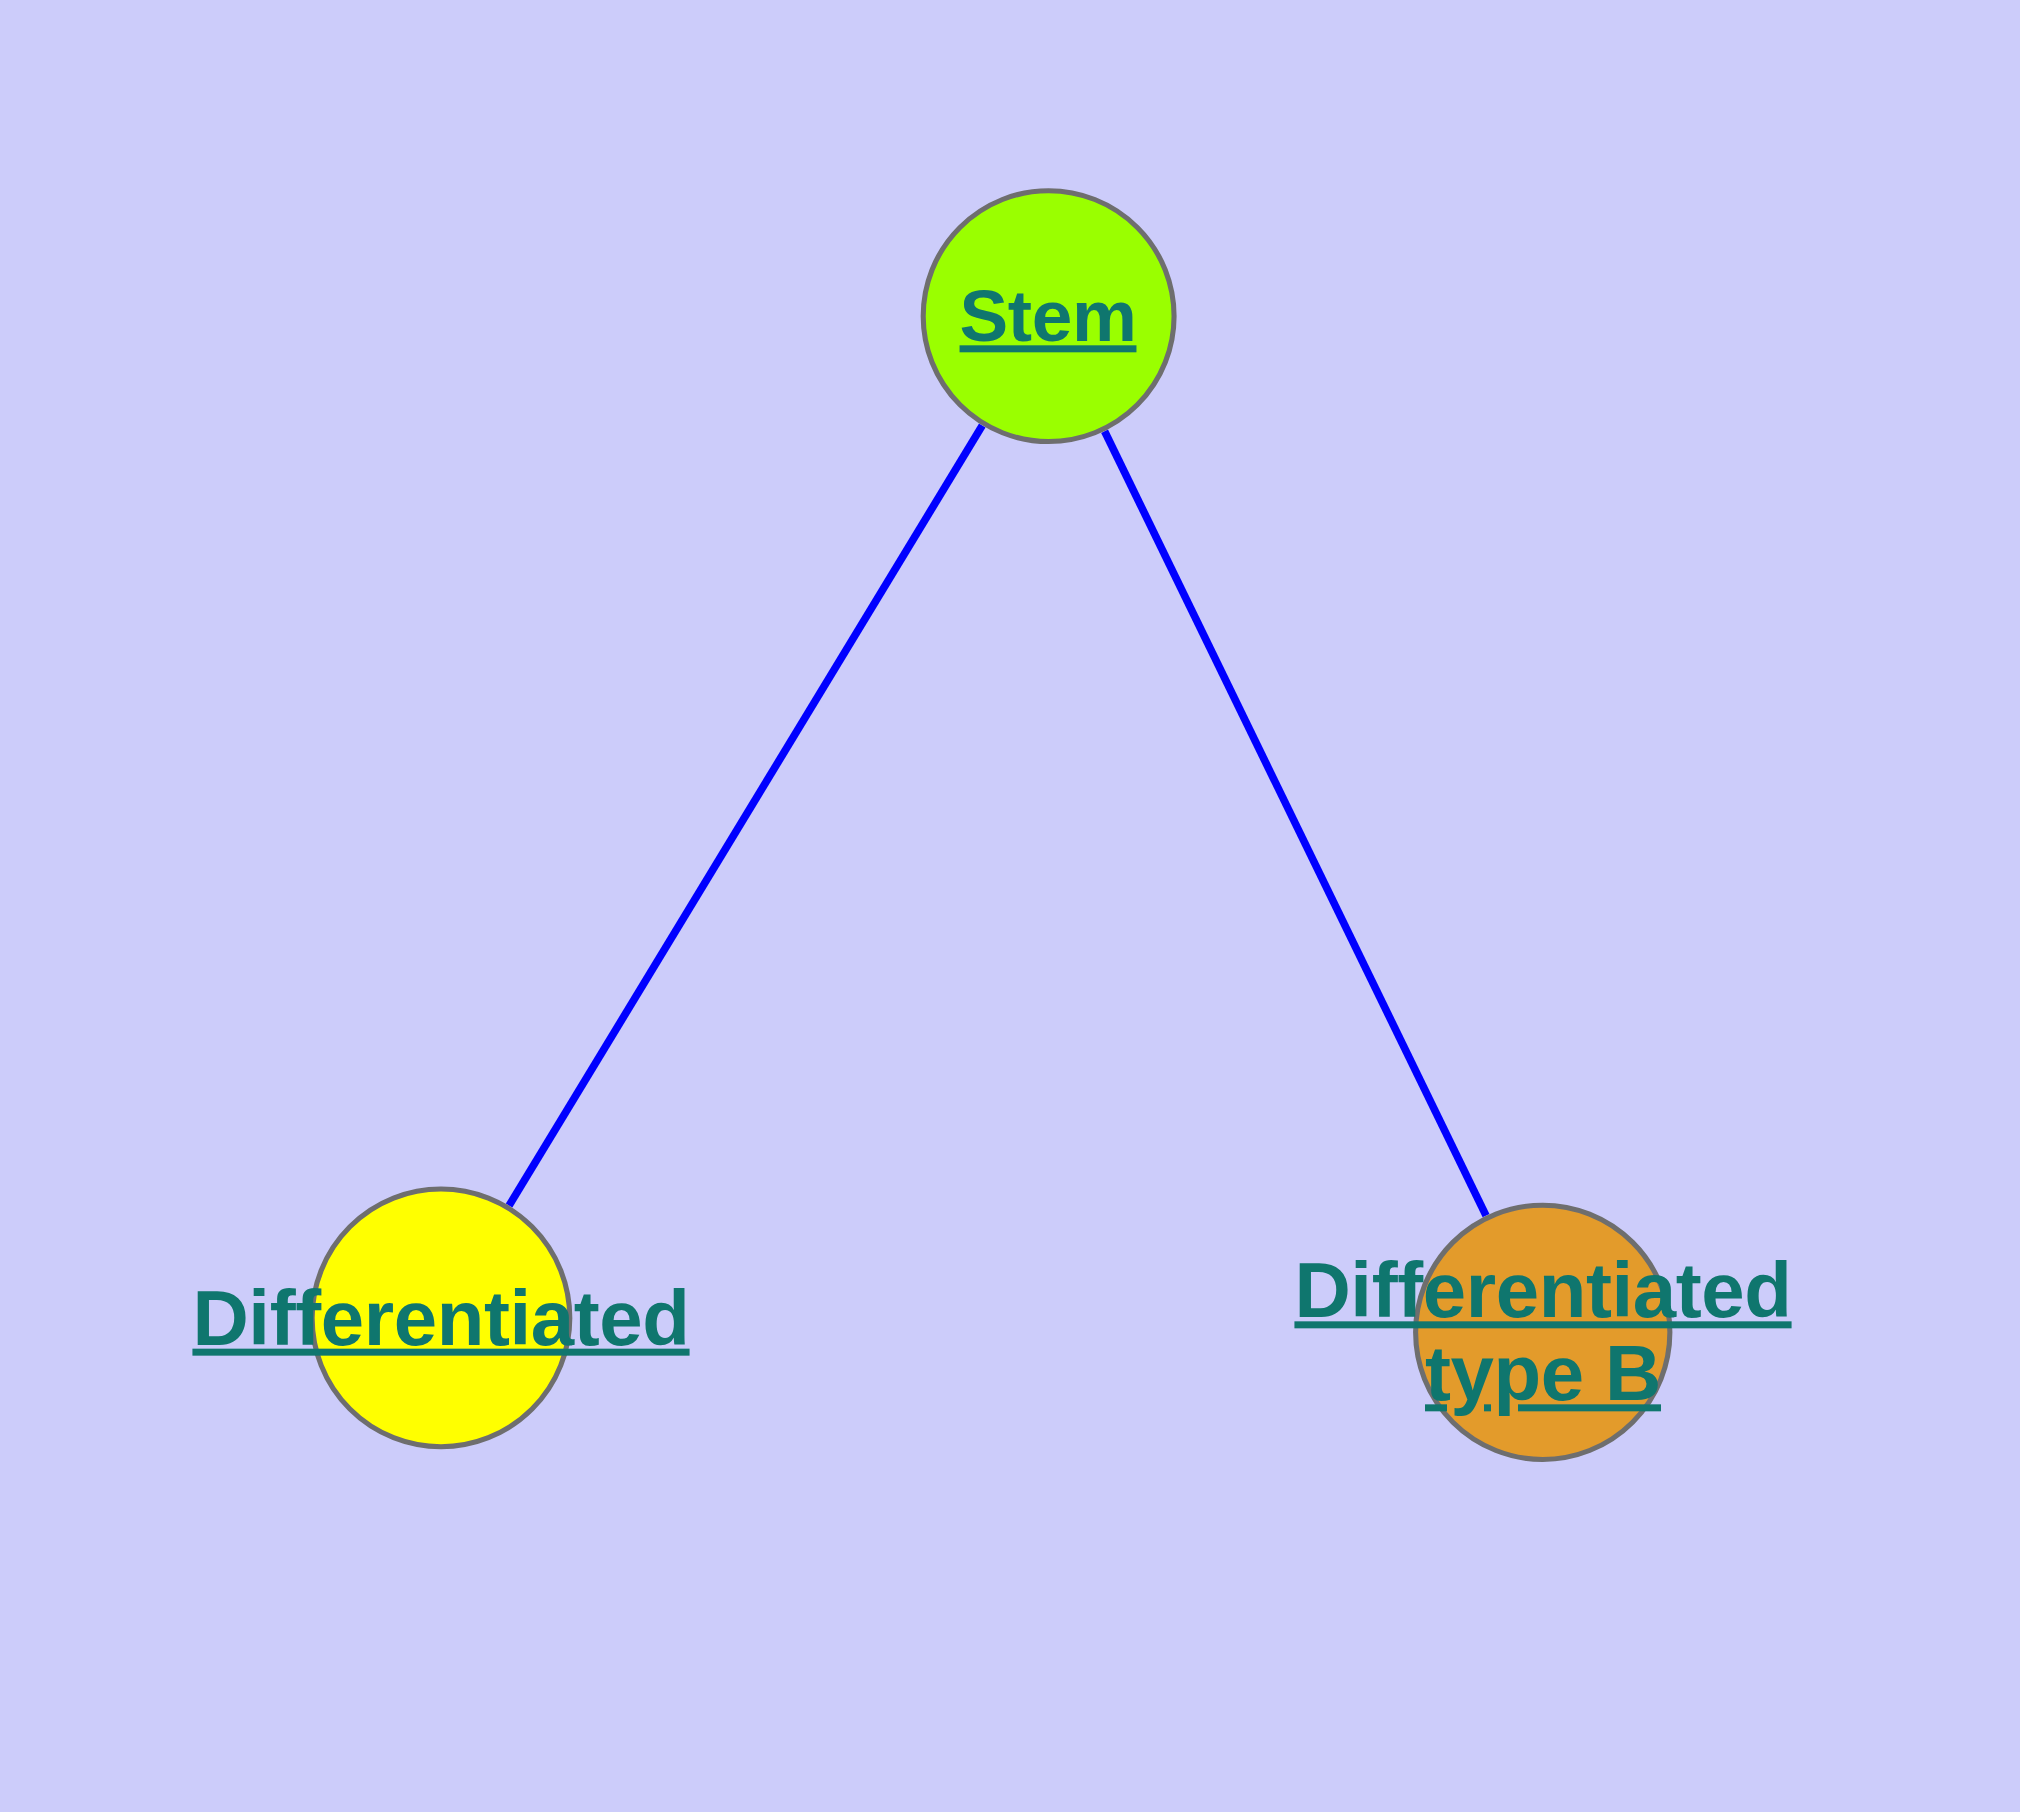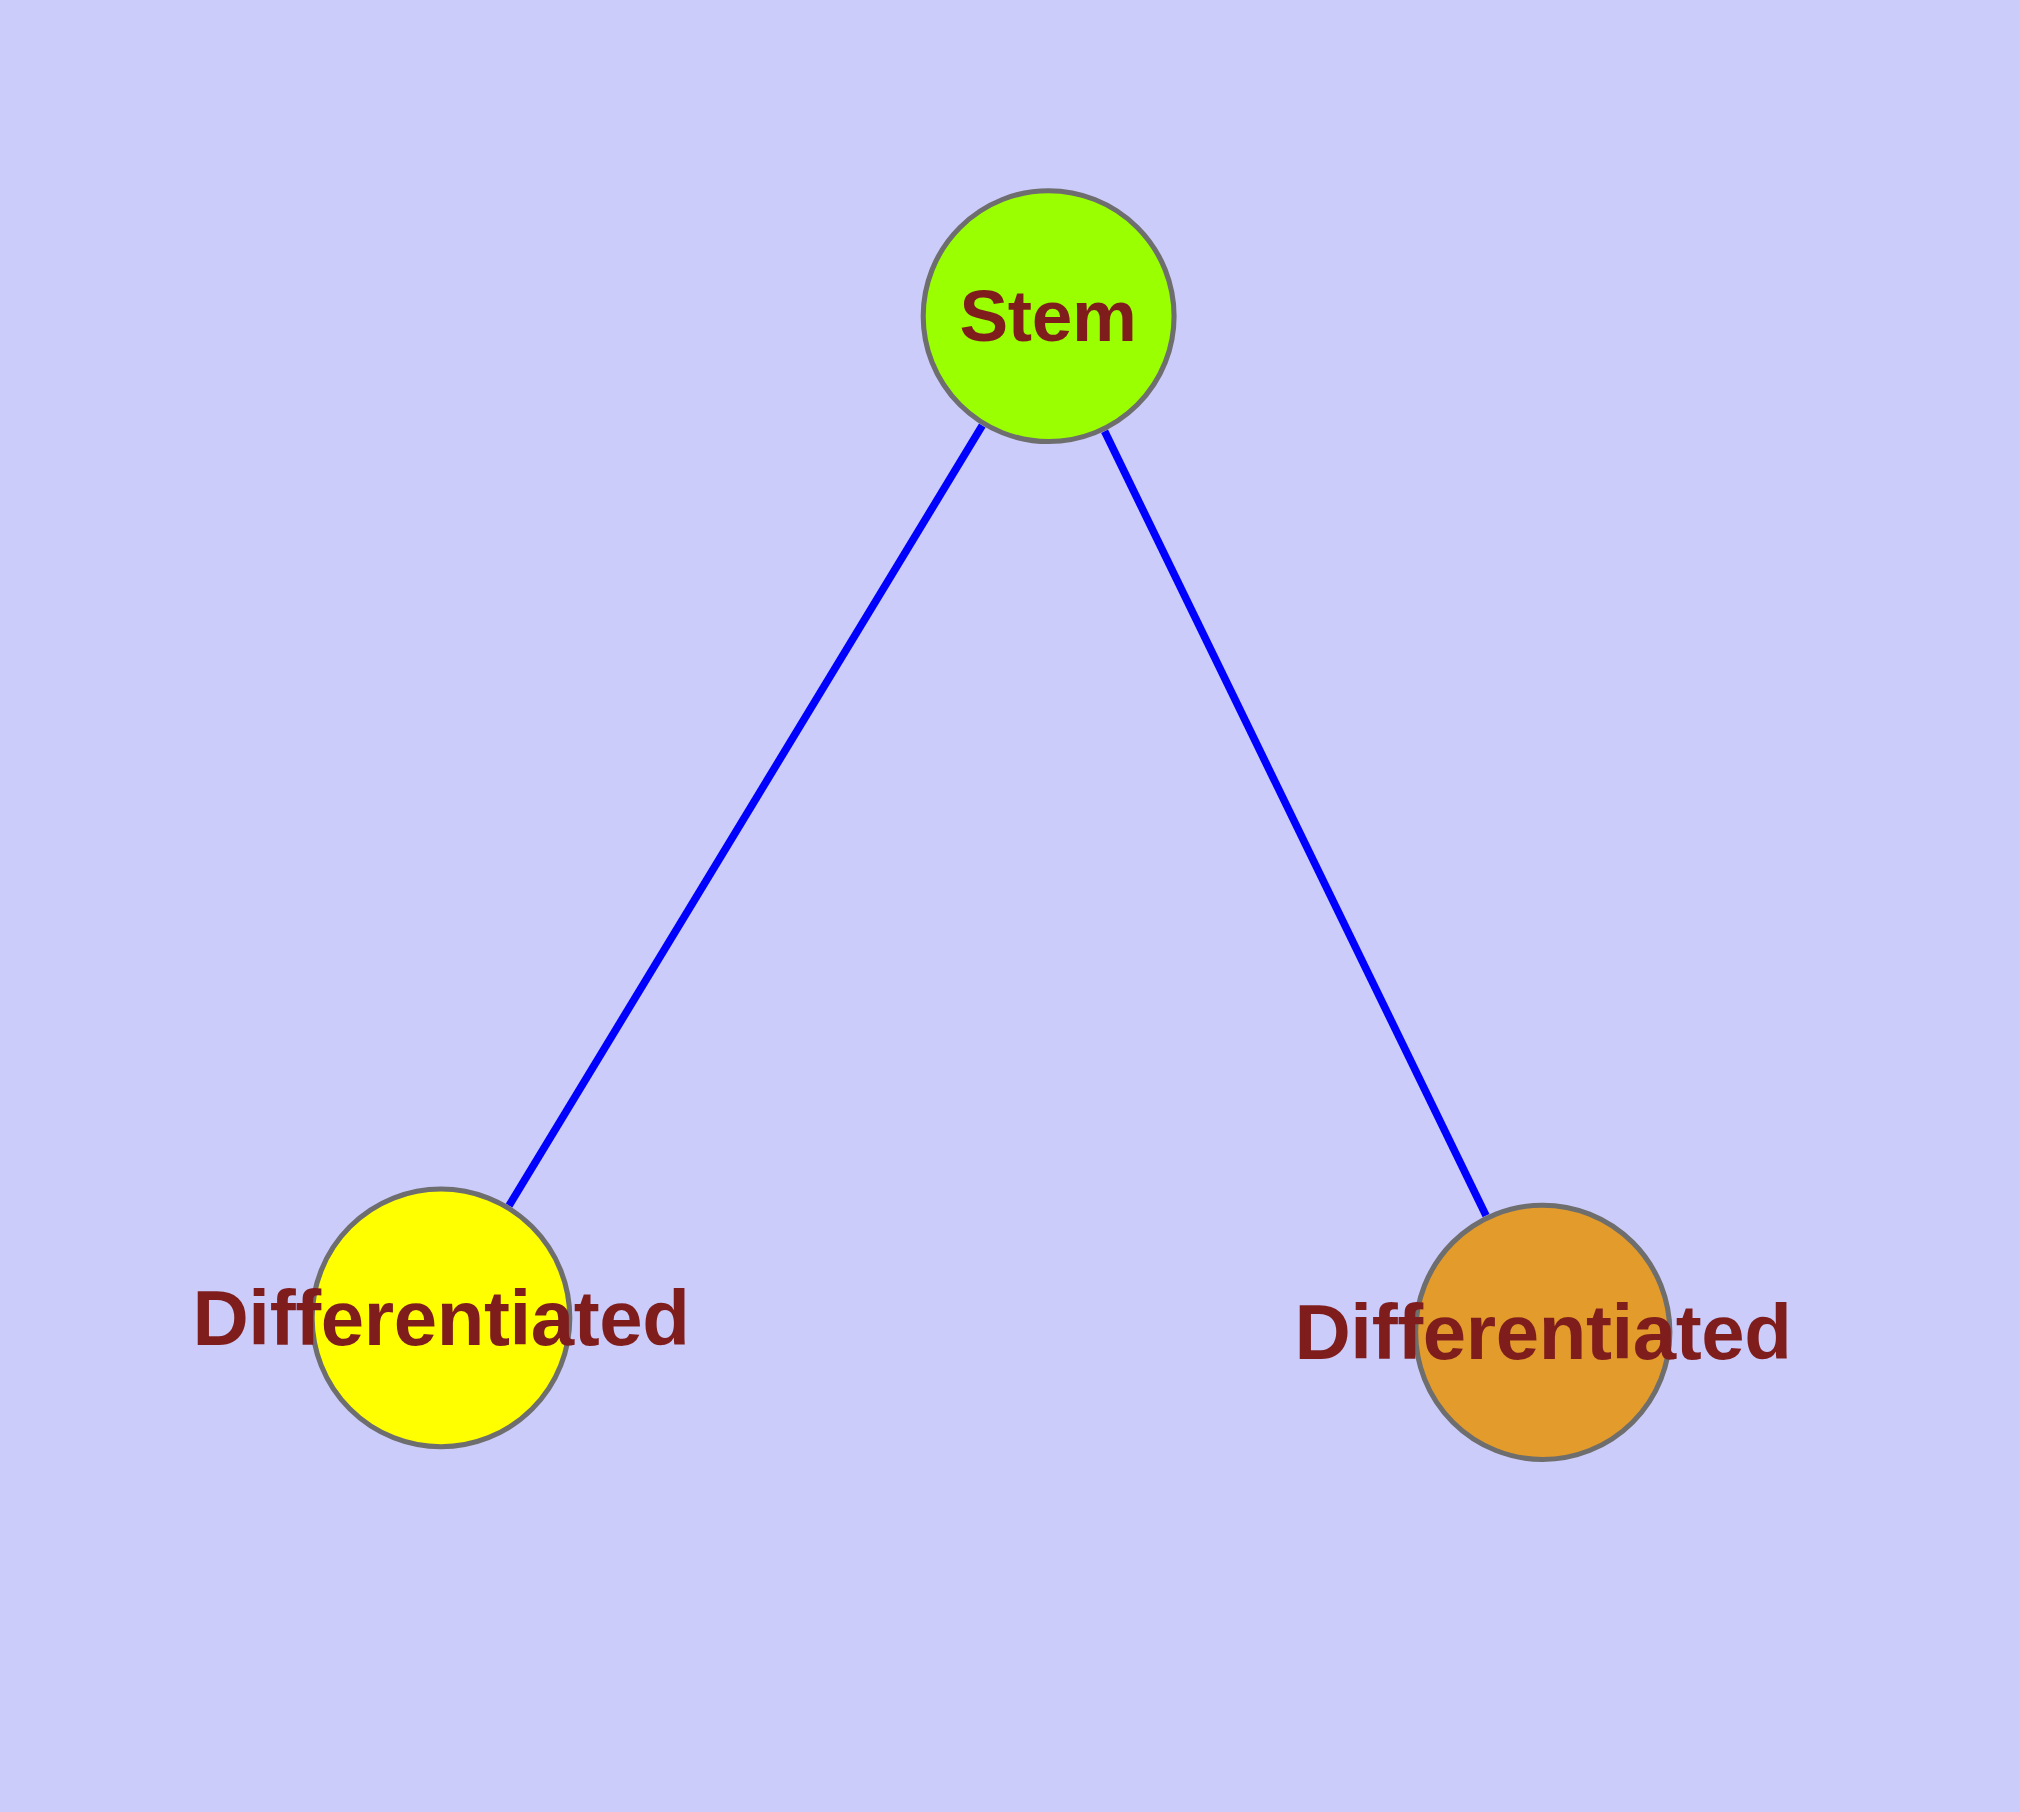--- a/index.html
+++ b/index.html
@@ -20,28 +20,29 @@
     background: #ccccfa;
   }
   #graph-svg {
     position: absolute;
     inset: 0;
     width: 2021px;
     height: 1812px;
   }
   .node-label {
     position: absolute;
-    color: #7f1d1d;
+    color: #0f766e;
     font-weight: bold;
     text-align: center;
     white-space: nowrap;
     line-height: 1.06;
     letter-spacing: -0.4px;
     pointer-events: none;
     transform: translate(-50%, -50%);
+    text-decoration: underline;
   }
   .node-label.stem {
     font-size: 73px;
   }
   .node-label.child {
     font-size: 78px;
     text-align: center;
   }
 </style>
 </head>
@@ -65,17 +66,18 @@
 
   <div id="labels-layer">
     <div class="node-label stem" style="left: 1048px; top: 316px;">
       <div>Stem</div>
     </div>
     <div class="node-label child" style="left: 441px; top: 1318px;">
       <div>Differentiated</div>
     </div>
     <div class="node-label child" style="left: 1543px; top: 1332px;">
       <div>Differentiated</div>
+      <div>type B</div>
     </div>
   </div>
 
 </div>
 
 
 </body></html>

